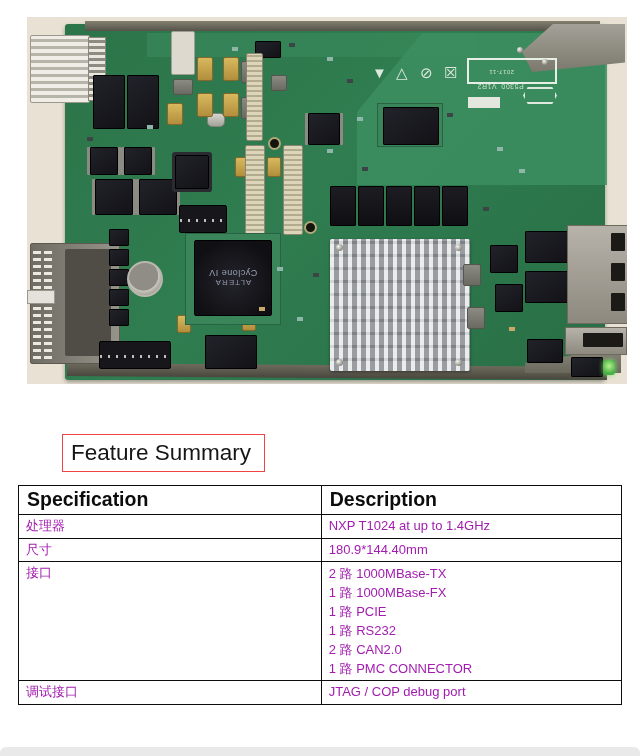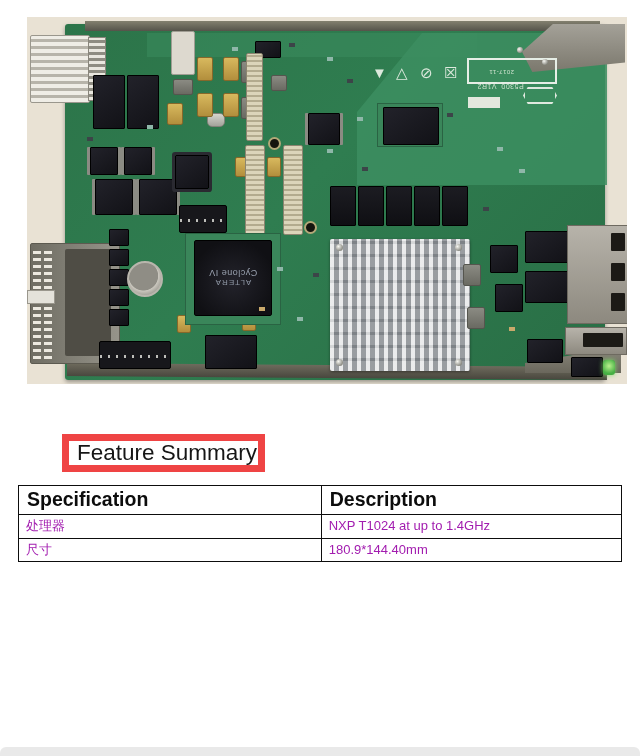--- a/index.html
+++ b/index.html
@@ -45,21 +45,21 @@
   .label-solid{background:#e3e7dd;}
   .diamond{width:30px;height:13px;border:2px solid #dfe9df;clip-path:polygon(0 50%,14% 0,86% 0,100% 50%,86% 100%,14% 100%);}
   .p{width:6px;height:4px;}
   .p-teal{background:#8fb7a9;}
   .p-dark{background:#3c4448;}
   .p-tan{background:#c9a96b;}
   .idc{background:#17171b;border:1px solid #000;border-radius:2px;background-image:repeating-linear-gradient(90deg,rgba(0,0,0,0) 0 4px,rgba(220,220,215,.85) 4px 6px,rgba(0,0,0,0) 6px 8px);background-size:8px 3px;background-repeat:repeat-x;background-position:4px 55%;}
   .battery{width:32px;height:32px;border-radius:50%;background:radial-gradient(circle at 45% 40%,#8f8d85 55%,#c9c6bd 58%,#6e6c64 100%);border:2px solid #b9b6ad;}
 
   
-  #feature-box{position:absolute;left:62px;top:434px;width:203px;height:38px;border:7px solid #ef4444;display:flex;align-items:center;padding-left:8px;box-sizing:border-box;}
+  #feature-box{position:absolute;left:62px;top:434px;width:203px;height:38px;border:1px solid #ef4444;display:flex;align-items:center;padding-left:8px;box-sizing:border-box;}
   #feature-box span{font-size:22.5px;color:#161616;}
   #spec-table{position:absolute;left:18px;top:485px;width:604px;border-collapse:collapse;table-layout:fixed;}
   #spec-table th,#spec-table td{border:1.5px solid #0d0d0d;text-align:left;vertical-align:top;box-sizing:border-box;}
   #spec-table th{font-size:19.5px;font-weight:700;color:#0c0c0c;padding:2px 8px 3px 8px;height:29px;}
   #spec-table td{font-size:13px;color:#a21caf;padding:2px 7px;line-height:18.5px;}
   #spec-table td.desc{font-weight:500;}
   #spec-table tr.single td{height:22px;}
   #spec-table td .line{line-height:19px;}
   #bottom-band{position:absolute;left:0;top:747px;width:640px;height:9px;background:#e9e9e9;border-radius:6px 6px 0 0;}
 </style>
@@ -212,17 +212,32 @@
     </thead>
     <tbody>
       <tr class="single">
         <td>处理器</td>
         <td class="desc">NXP T1024 at up to 1.4GHz</td>
       </tr>
       <tr class="single">
         <td>尺寸</td>
         <td class="desc">180.9*144.40mm</td>
       </tr>
+      <tr>
+        <td>接口</td>
+        <td class="desc">
+          <div class="line">2 路 1000MBase-TX</div>
+          <div class="line">1 路 1000MBase-FX</div>
+          <div class="line">1 路 PCIE</div>
+          <div class="line">1 路 RS232</div>
+          <div class="line">2 路 CAN2.0</div>
+          <div class="line">1 路 PMC CONNECTOR</div>
+        </td>
+      </tr>
+      <tr class="single">
+        <td>调试接口</td>
+        <td class="desc">JTAG / COP debug port</td>
+      </tr>
     </tbody>
   </table>
 
   <div id="bottom-band"></div>
 </div>
 
 </body></html>

